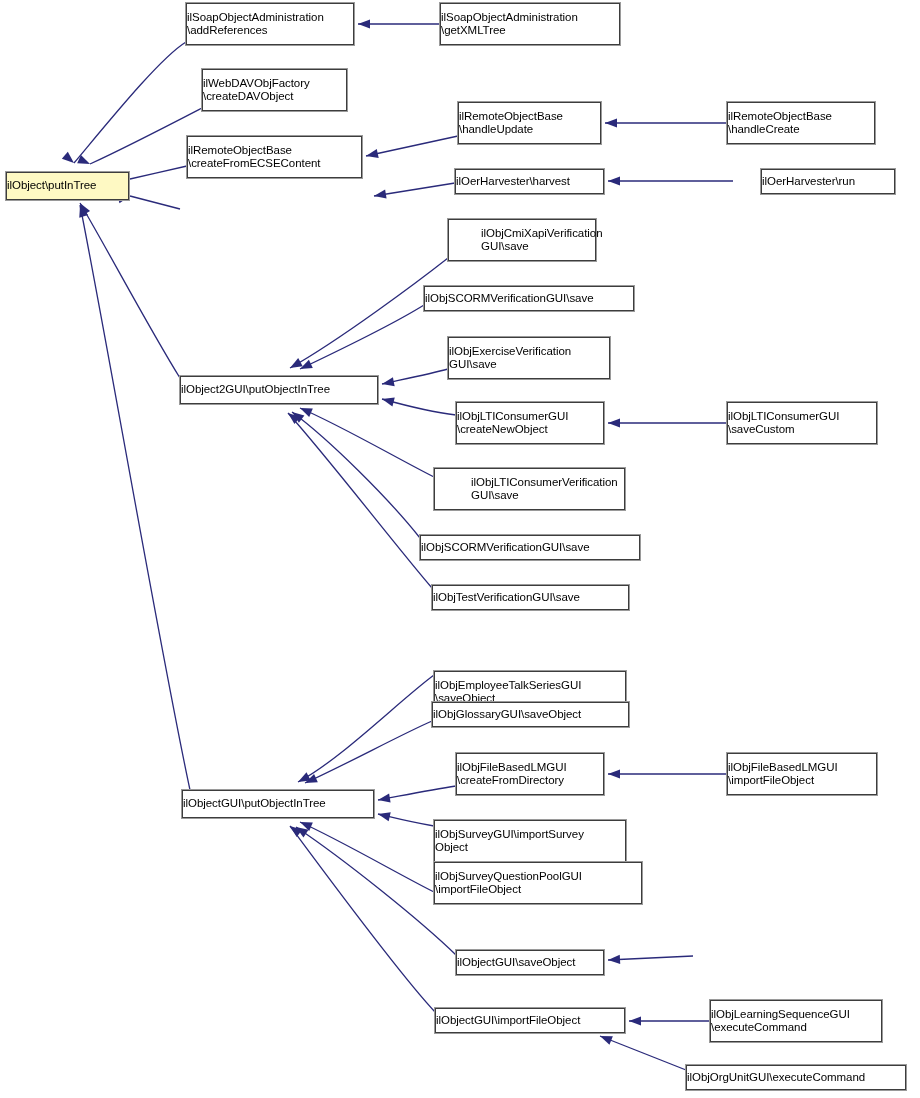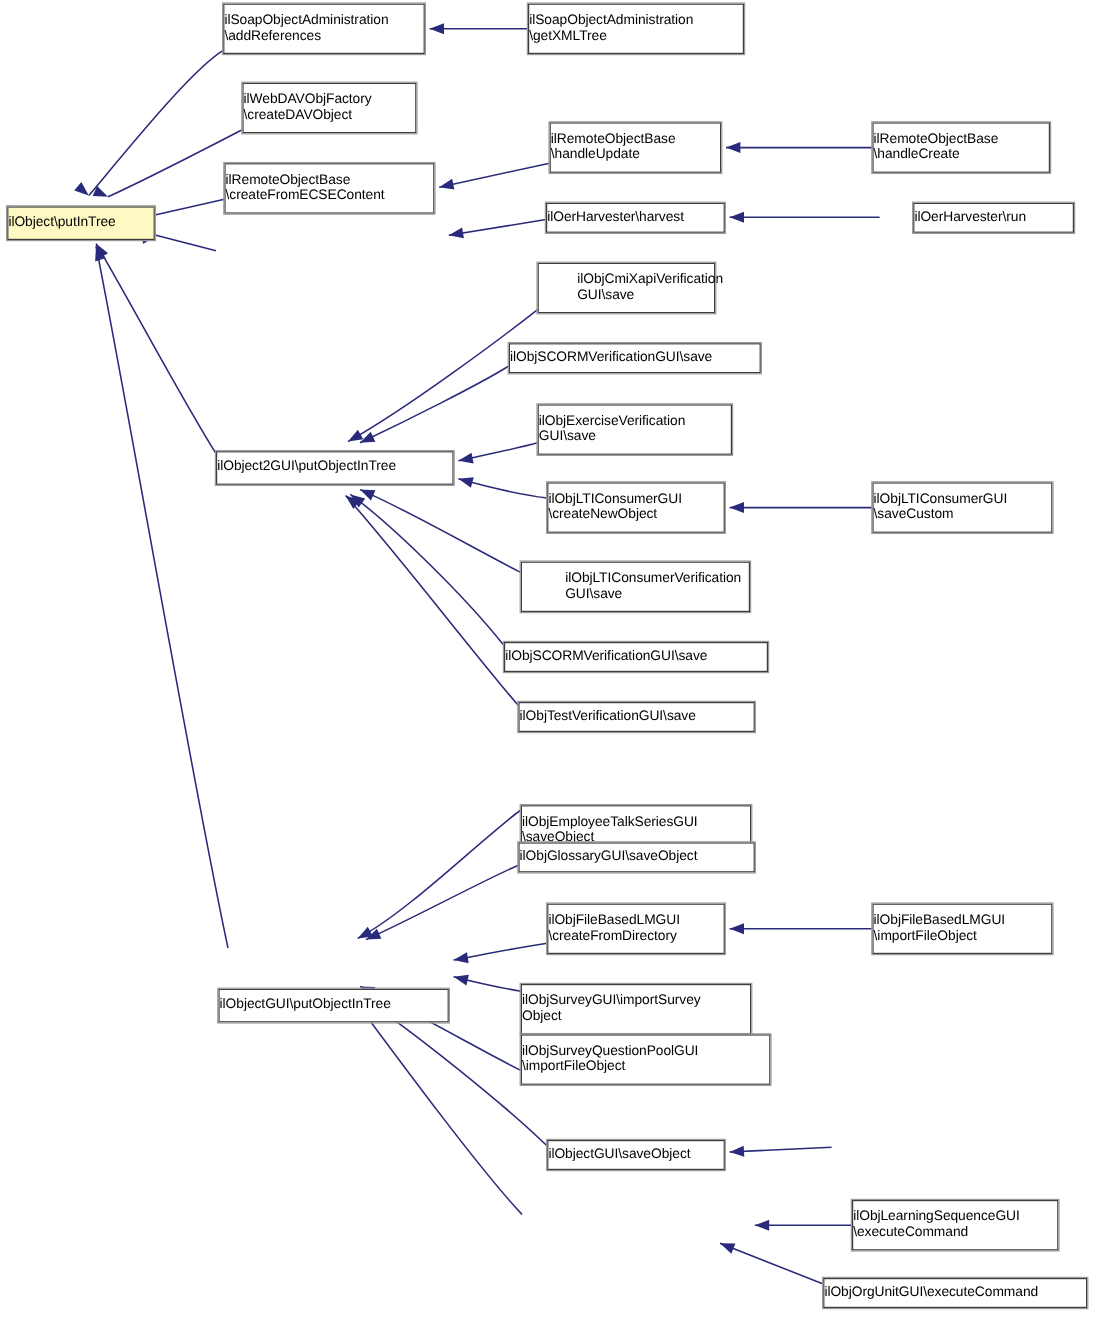--- a/index.html
+++ b/index.html
@@ -137,29 +137,30 @@
     <div class="node" style="left: 448px; top: 337px; width: 162px; height: 42px;"><span class="node-label">ilObjExerciseVerification
 GUI\save</span></div>
     <div class="node" style="left: 456px; top: 402px; width: 148px; height: 42px;"><span class="node-label">ilObjLTIConsumerGUI
 \createNewObject</span></div>
     <div class="node" style="left: 727px; top: 402px; width: 150px; height: 42px;"><span class="node-label">ilObjLTIConsumerGUI
 \saveCustom</span></div>
     <div class="node" style="left: 434px; top: 468px; width: 191px; height: 42px; padding-left: 36px;"><span class="node-label">ilObjLTIConsumerVerification
 GUI\save</span></div>
     <div class="node" style="left: 420px; top: 535px; width: 220px; height: 25px;"><span class="node-label">ilObjSCORMVerificationGUI\save</span></div>
     <div class="node" style="left: 432px; top: 585px; width: 197px; height: 25px;"><span class="node-label">ilObjTestVerificationGUI\save</span></div>
-    <div class="node" style="left: 182px; top: 790px; width: 192px; height: 28px; margin-top: 34px;"><span class="node-label">ilObjectGUI\putObjectInTree</span></div>
+    <div class="node" style="left: 182px; top: 790px; width: 192px; height: 28px;"><span class="node-label">ilObjectGUI\putObjectInTree</span></div>
     <div class="node" style="left: 434px; top: 635px; width: 192px; height: 42px; margin-top: 36px;"><span class="node-label">ilObjEmployeeTalkSeriesGUI
 \saveObject</span></div>
     <div class="node" style="left: 432px; top: 702px; width: 197px; height: 25px;"><span class="node-label">ilObjGlossaryGUI\saveObject</span></div>
     <div class="node" style="left: 456px; top: 753px; width: 148px; height: 42px;"><span class="node-label">ilObjFileBasedLMGUI
 \createFromDirectory</span></div>
     <div class="node" style="left: 727px; top: 753px; width: 150px; height: 42px;"><span class="node-label">ilObjFileBasedLMGUI
 \importFileObject</span></div>
     <div class="node" style="left: 434px; top: 820px; width: 192px; height: 42px;"><span class="node-label">ilObjSurveyGUI\importSurvey
 Object</span></div>
     <div class="node" style="left: 434px; top: 838px; width: 208px; height: 42px; margin-top: 24px;"><span class="node-label">ilObjSurveyQuestionPoolGUI
 \importFileObject</span></div>
     <div class="node" style="left: 456px; top: 950px; width: 148px; height: 25px;"><span class="node-label">ilObjectGUI\saveObject</span></div>
+    <div class="node" style="left: 435px; top: 1008px; width: 190px; height: 25px;"><span class="node-label">ilObjectGUI\importFileObject</span></div>
     <div class="node" style="left: 710px; top: 1000px; width: 172px; height: 42px;"><span class="node-label">ilObjLearningSequenceGUI
 \executeCommand</span></div>
     <div class="node" style="left: 686px; top: 1065px; width: 220px; height: 25px;"><span class="node-label">ilObjOrgUnitGUI\executeCommand</span></div>
   </div>
 
 </body></html>

